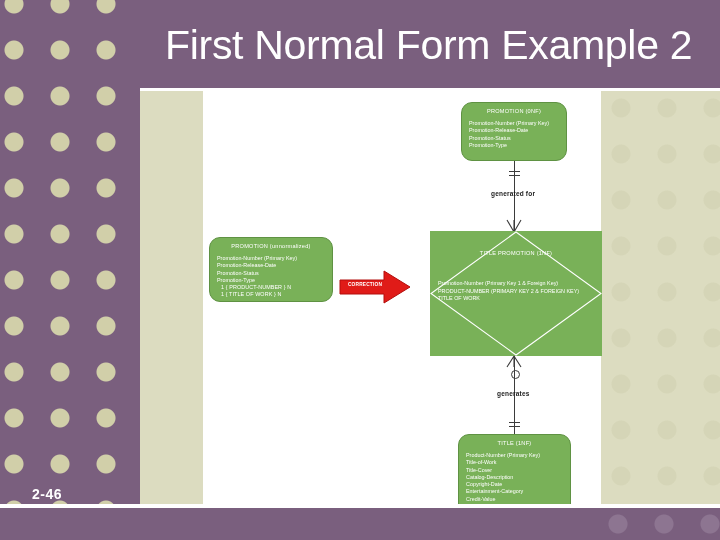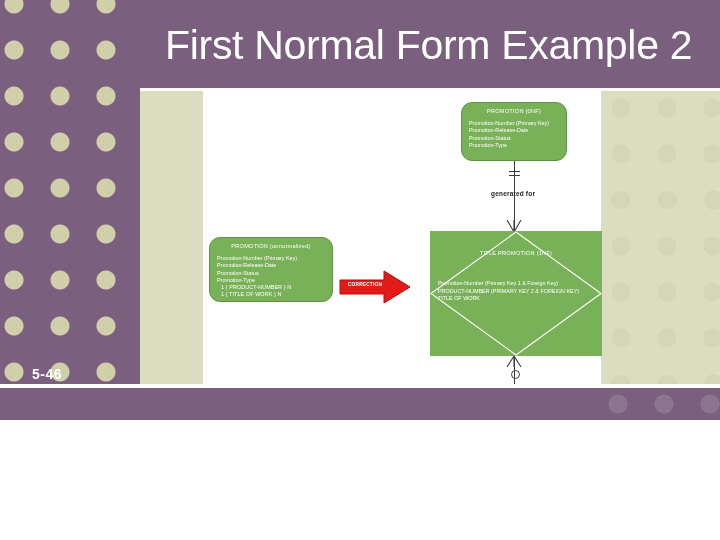--- a/index.html
+++ b/index.html
@@ -3,21 +3,21 @@
 <meta charset="utf-8">
 <style>
   html,body{margin:0;padding:0;}
   body{
     width:720px;height:540px;
     font-family:"Liberation Sans", sans-serif;
     background:#ffffff;
     overflow:hidden;
     position:relative;
   }
-  #slide{position:relative;width:720px;height:420px;overflow:hidden;background:#fff;}
+  #slide{position:relative;width:720px;height:540px;overflow:hidden;background:#fff;}
 
   
   .band{position:absolute;top:0;bottom:0;}
   #band-purple{left:0;width:140px;background:#7a5f7e;}
   #band-beige-left{left:140px;width:63px;background:#dcdcc0;}
   #band-white{left:203px;width:398px;background:#ffffff;}
   #band-beige-right{left:601px;width:119px;background:#dcdcc0;}
 
   
   #dots-left{
@@ -239,15 +239,15 @@
       </svg>
       <div class="arrow-label">CORRECTION</div>
     </div>
 
   </div>
 
   <div id="footer-rule"></div>
   <div id="footer-bar">
     <div id="footer-dots"></div>
   </div>
-  <div id="page-number">5-46</div>
+  <div id="page-number">2-46</div>
 
 </div>
 
 </body></html>

